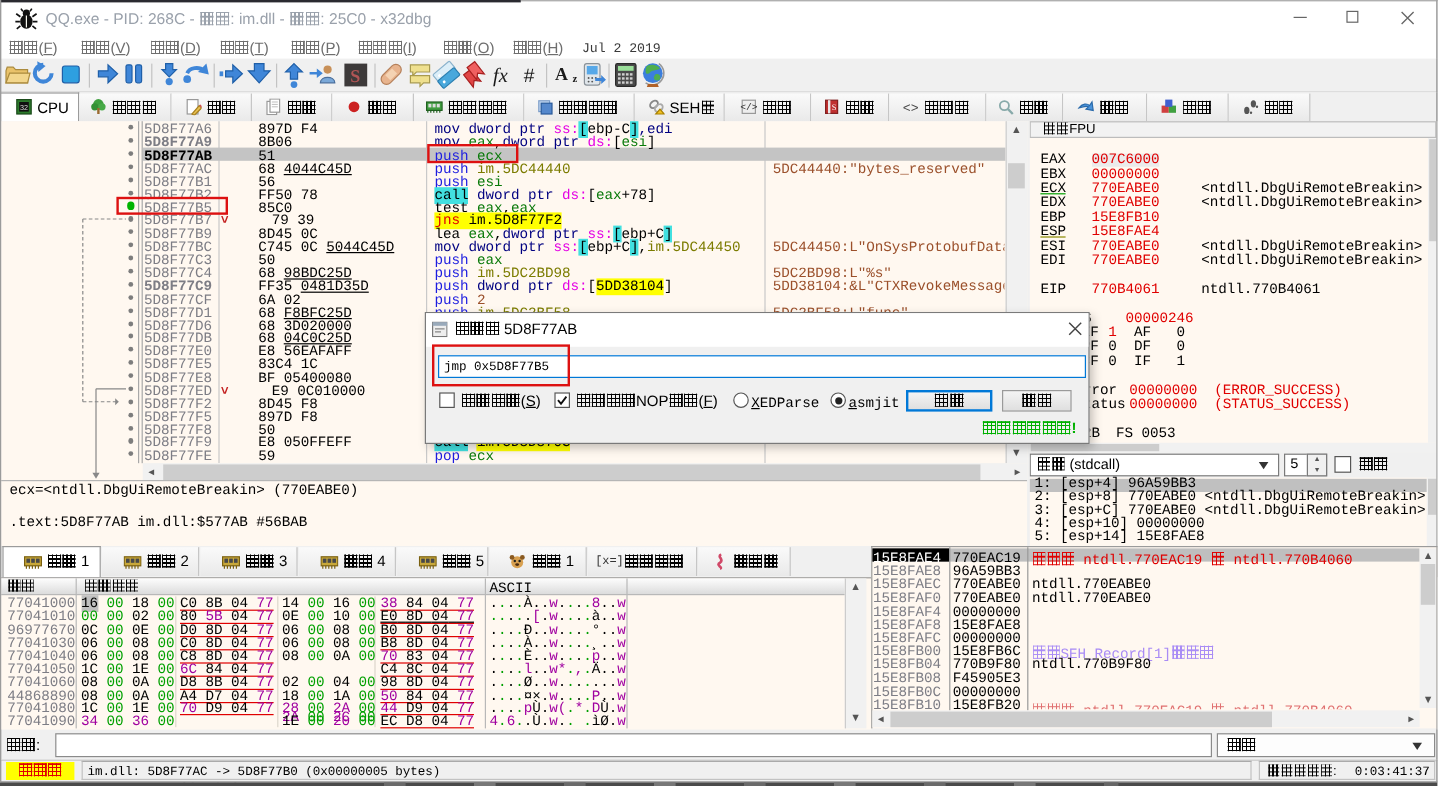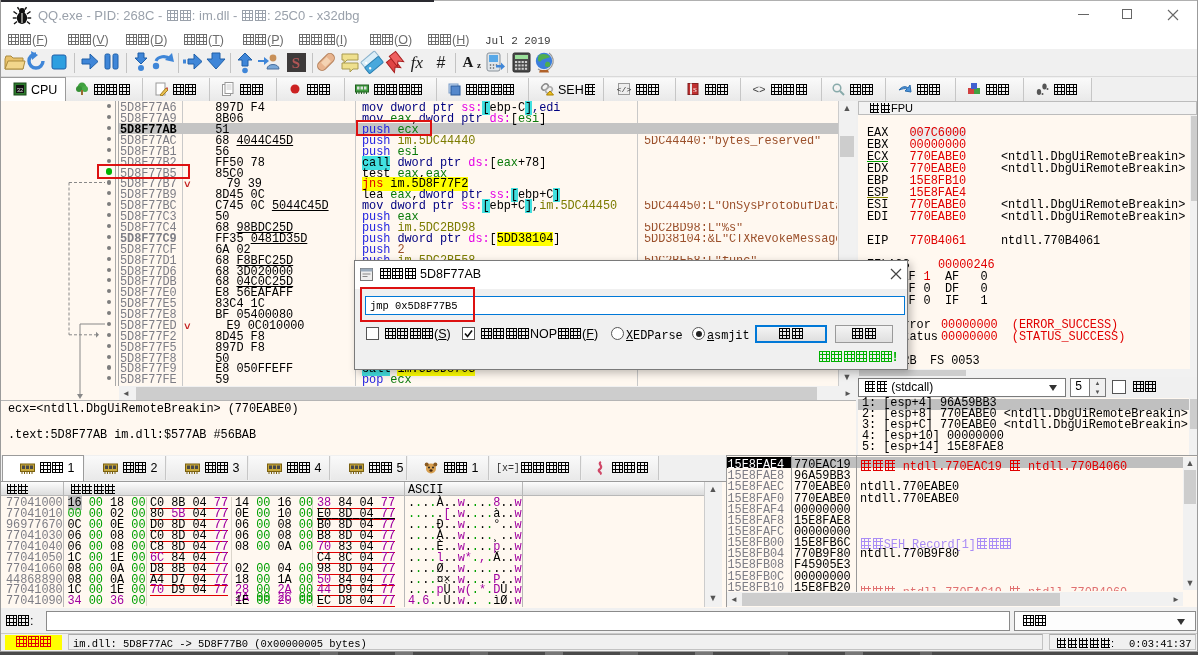--- a/index.html
+++ b/index.html
@@ -247,21 +247,21 @@
 <path d="M69 81.5 L105 81.5 M69 81.5 L69 233.8 M69 233.8 L98 233.8" stroke="#888" stroke-width="1" fill="none" stroke-dasharray="3 2"></path>
 <path d="M99 233.8 L96 230.8 L96 236.8 Z" fill="#888"></path>
 <path d="M80 223.0 L105 223.0 M80 223.0 L80 295" stroke="#888" stroke-width="1" fill="none"></path>
 <path d="M80 298 L77 293 L83 293 Z" fill="#888"></path>
 </svg>
 <div class="a" style="left:106.7px;top:104.3px;width:4.2px;height:4.2px;border-radius:50%;background:#7d7d7d"></div>
 <div class="row mono" style="left:120px;top:103.3px;color:#7d7d85;font-weight:normal">5D8F77A6</div>
 <div class="row mono" style="left:215.2px;top:103.3px;color:#000">897D F4</div>
 <div class="row mono" style="left:362px;top:103.3px;color:#000"><span class="nav">mov dword ptr </span><span class="mag">ss:</span><span class="cyb">[</span>ebp-C<span class="cyb">]</span><span class="nav">,edi</span></div>
 <div class="a" style="left:106.7px;top:115.1px;width:4.2px;height:4.2px;border-radius:50%;background:#7d7d7d"></div>
-<div class="row mono" style="left:120px;top:114.1px;color:#7d7d85;font-weight:normal">5D8F77A9</div>
+<div class="row mono" style="left:120px;top:114.1px;color:#7d7d85;font-weight:bold">5D8F77A9</div>
 <div class="row mono" style="left:215.2px;top:114.1px;color:#000">8B06</div>
 <div class="row mono" style="left:362px;top:114.1px;color:#000"><span class="nav">mov </span><span class="grn">eax</span>,<span class="nav">dword ptr </span><span class="mag">ds:</span>[<span class="grn">esi</span>]</div>
 <div class="a" style="left:106.7px;top:126.0px;width:4.2px;height:4.2px;border-radius:50%;background:#7d7d7d"></div>
 <div class="row mono" style="left:120px;top:125.0px;color:#000;font-weight:bold">5D8F77AB</div>
 <div class="row mono" style="left:215.2px;top:125.0px;color:#000">51</div>
 <div class="row mono" style="left:362px;top:125.0px;color:#000"><span class="blu">push</span> <span class="grn">ecx</span></div>
 <div class="a" style="left:106.7px;top:136.9px;width:4.2px;height:4.2px;border-radius:50%;background:#7d7d7d"></div>
 <div class="row mono" style="left:120px;top:135.9px;color:#7d7d85;font-weight:normal">5D8F77AC</div>
 <div class="row mono" style="left:215.2px;top:135.9px;color:#000">68 <u>4044C45D</u></div>
 <div class="row mono" style="left:362px;top:135.9px;color:#000"><span class="blu">push</span> <span class="oli">im.5DC44440</span></div>

